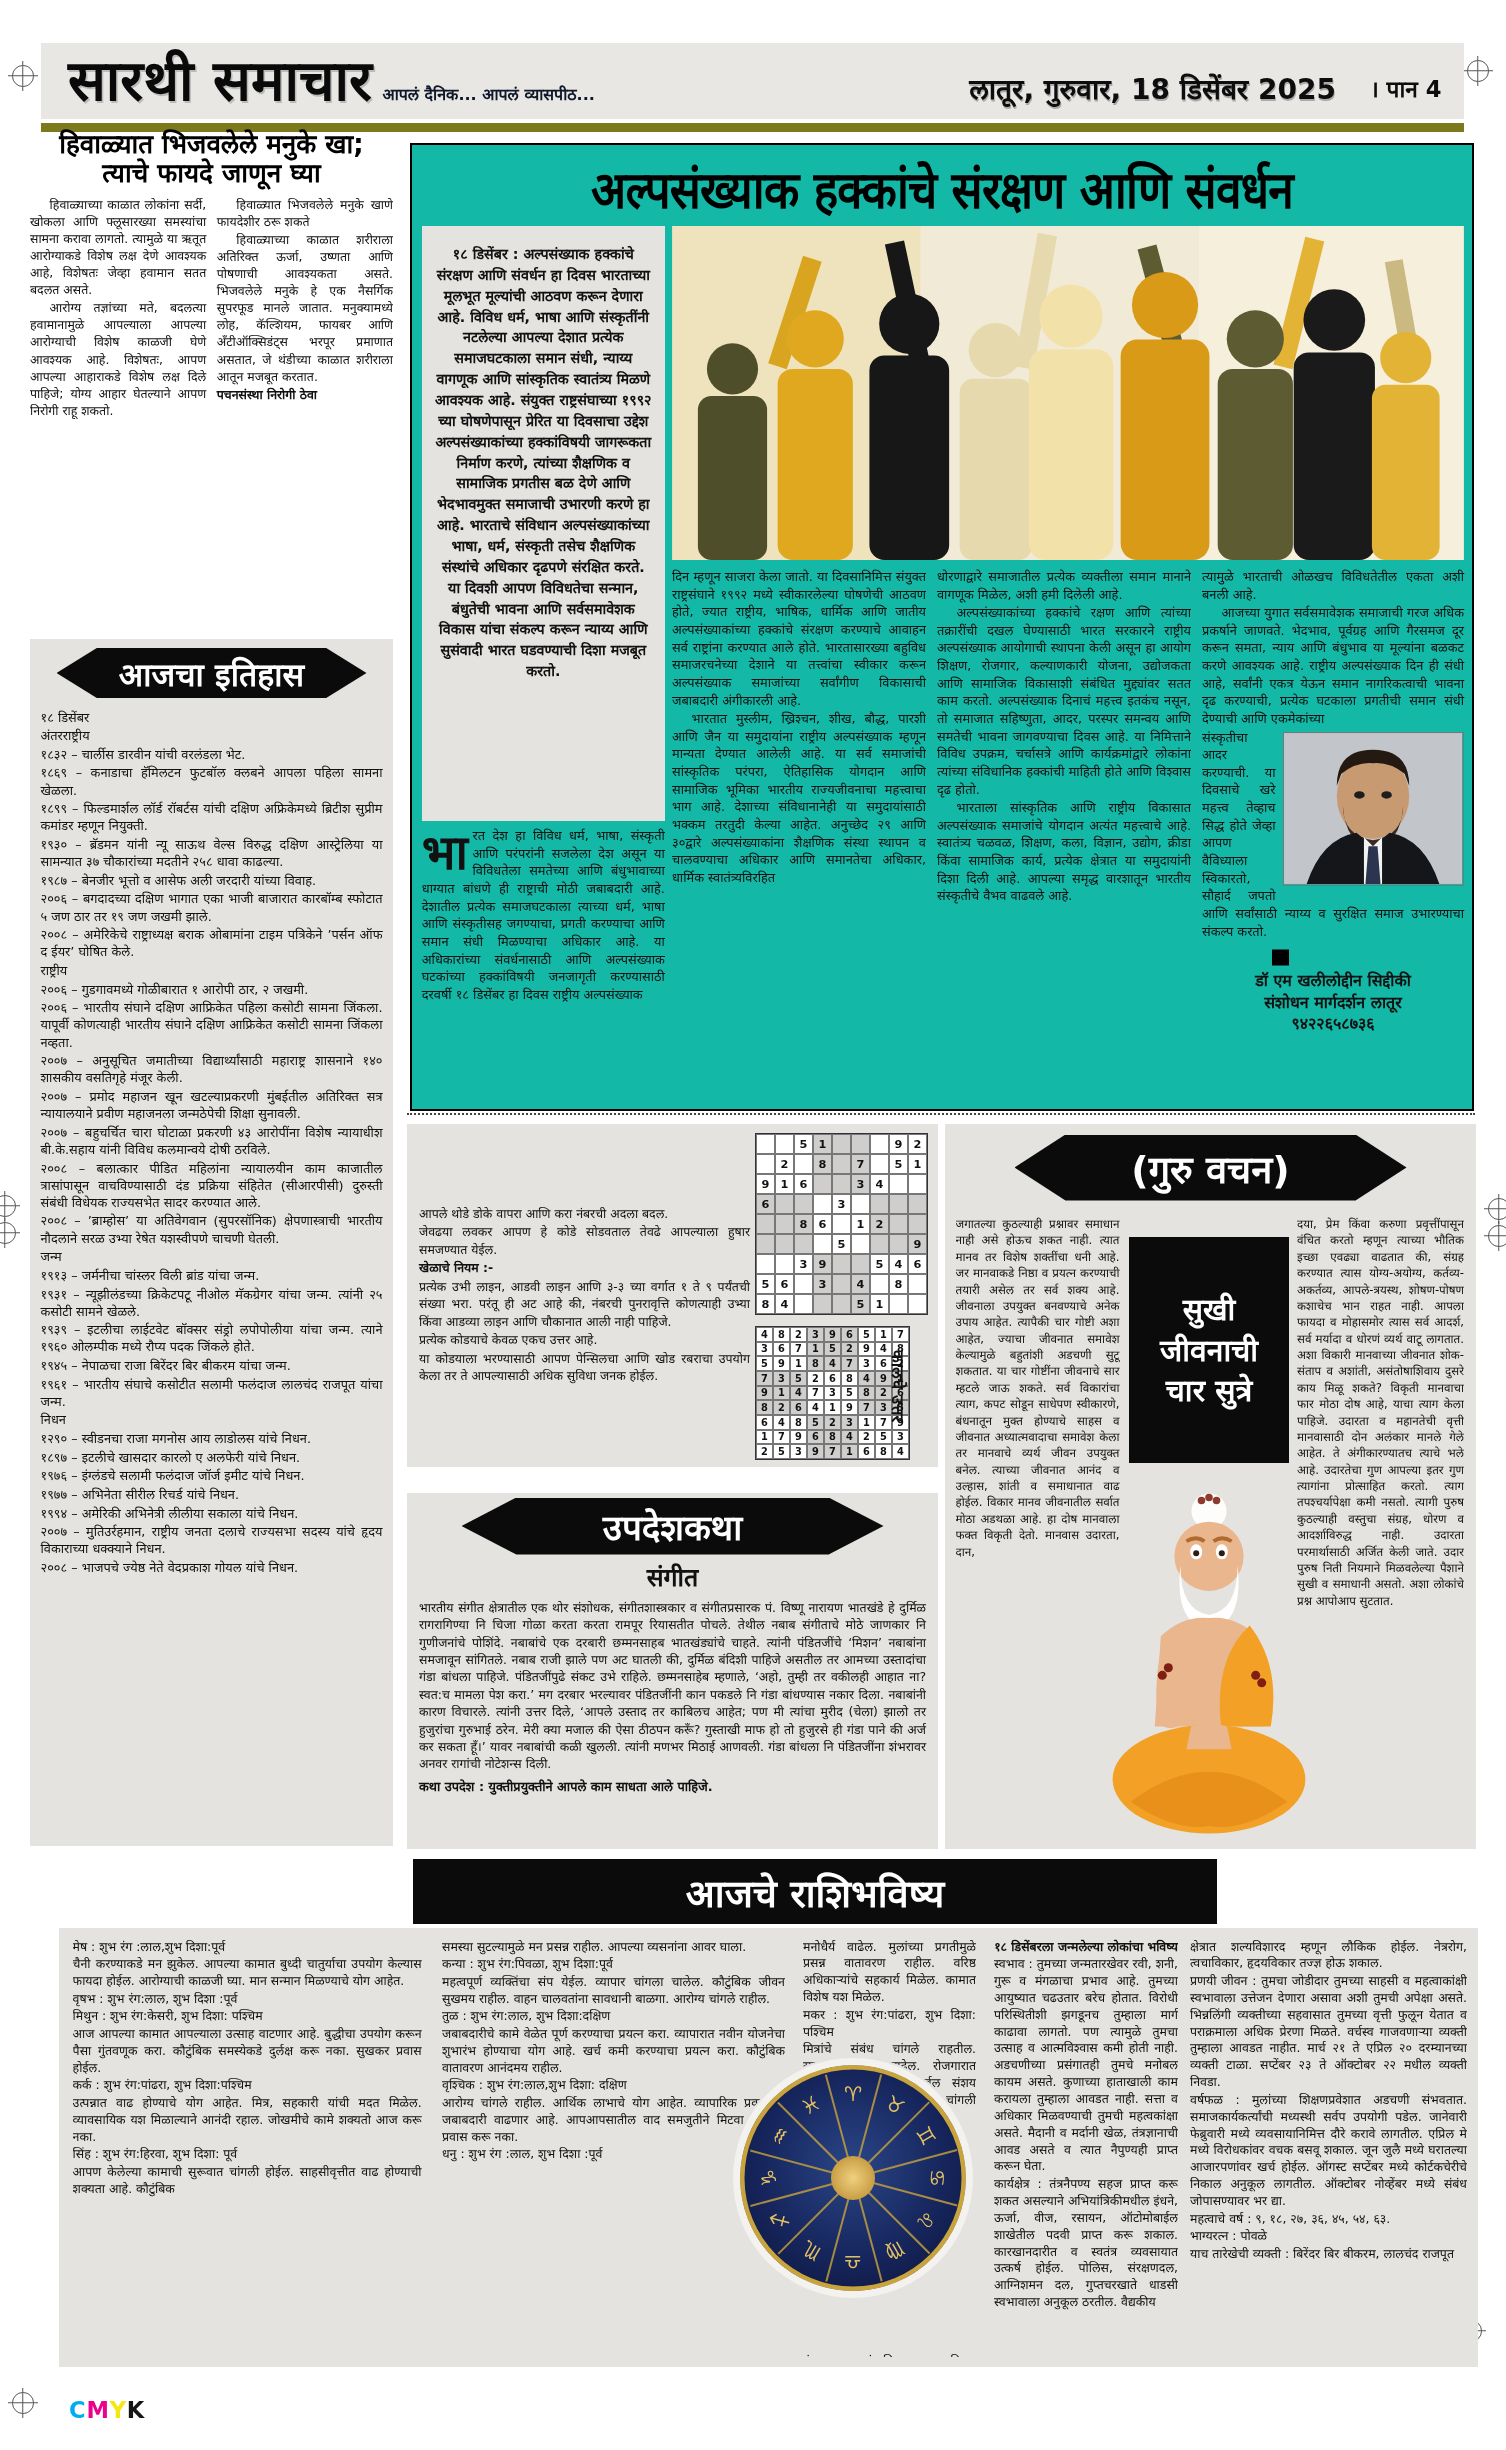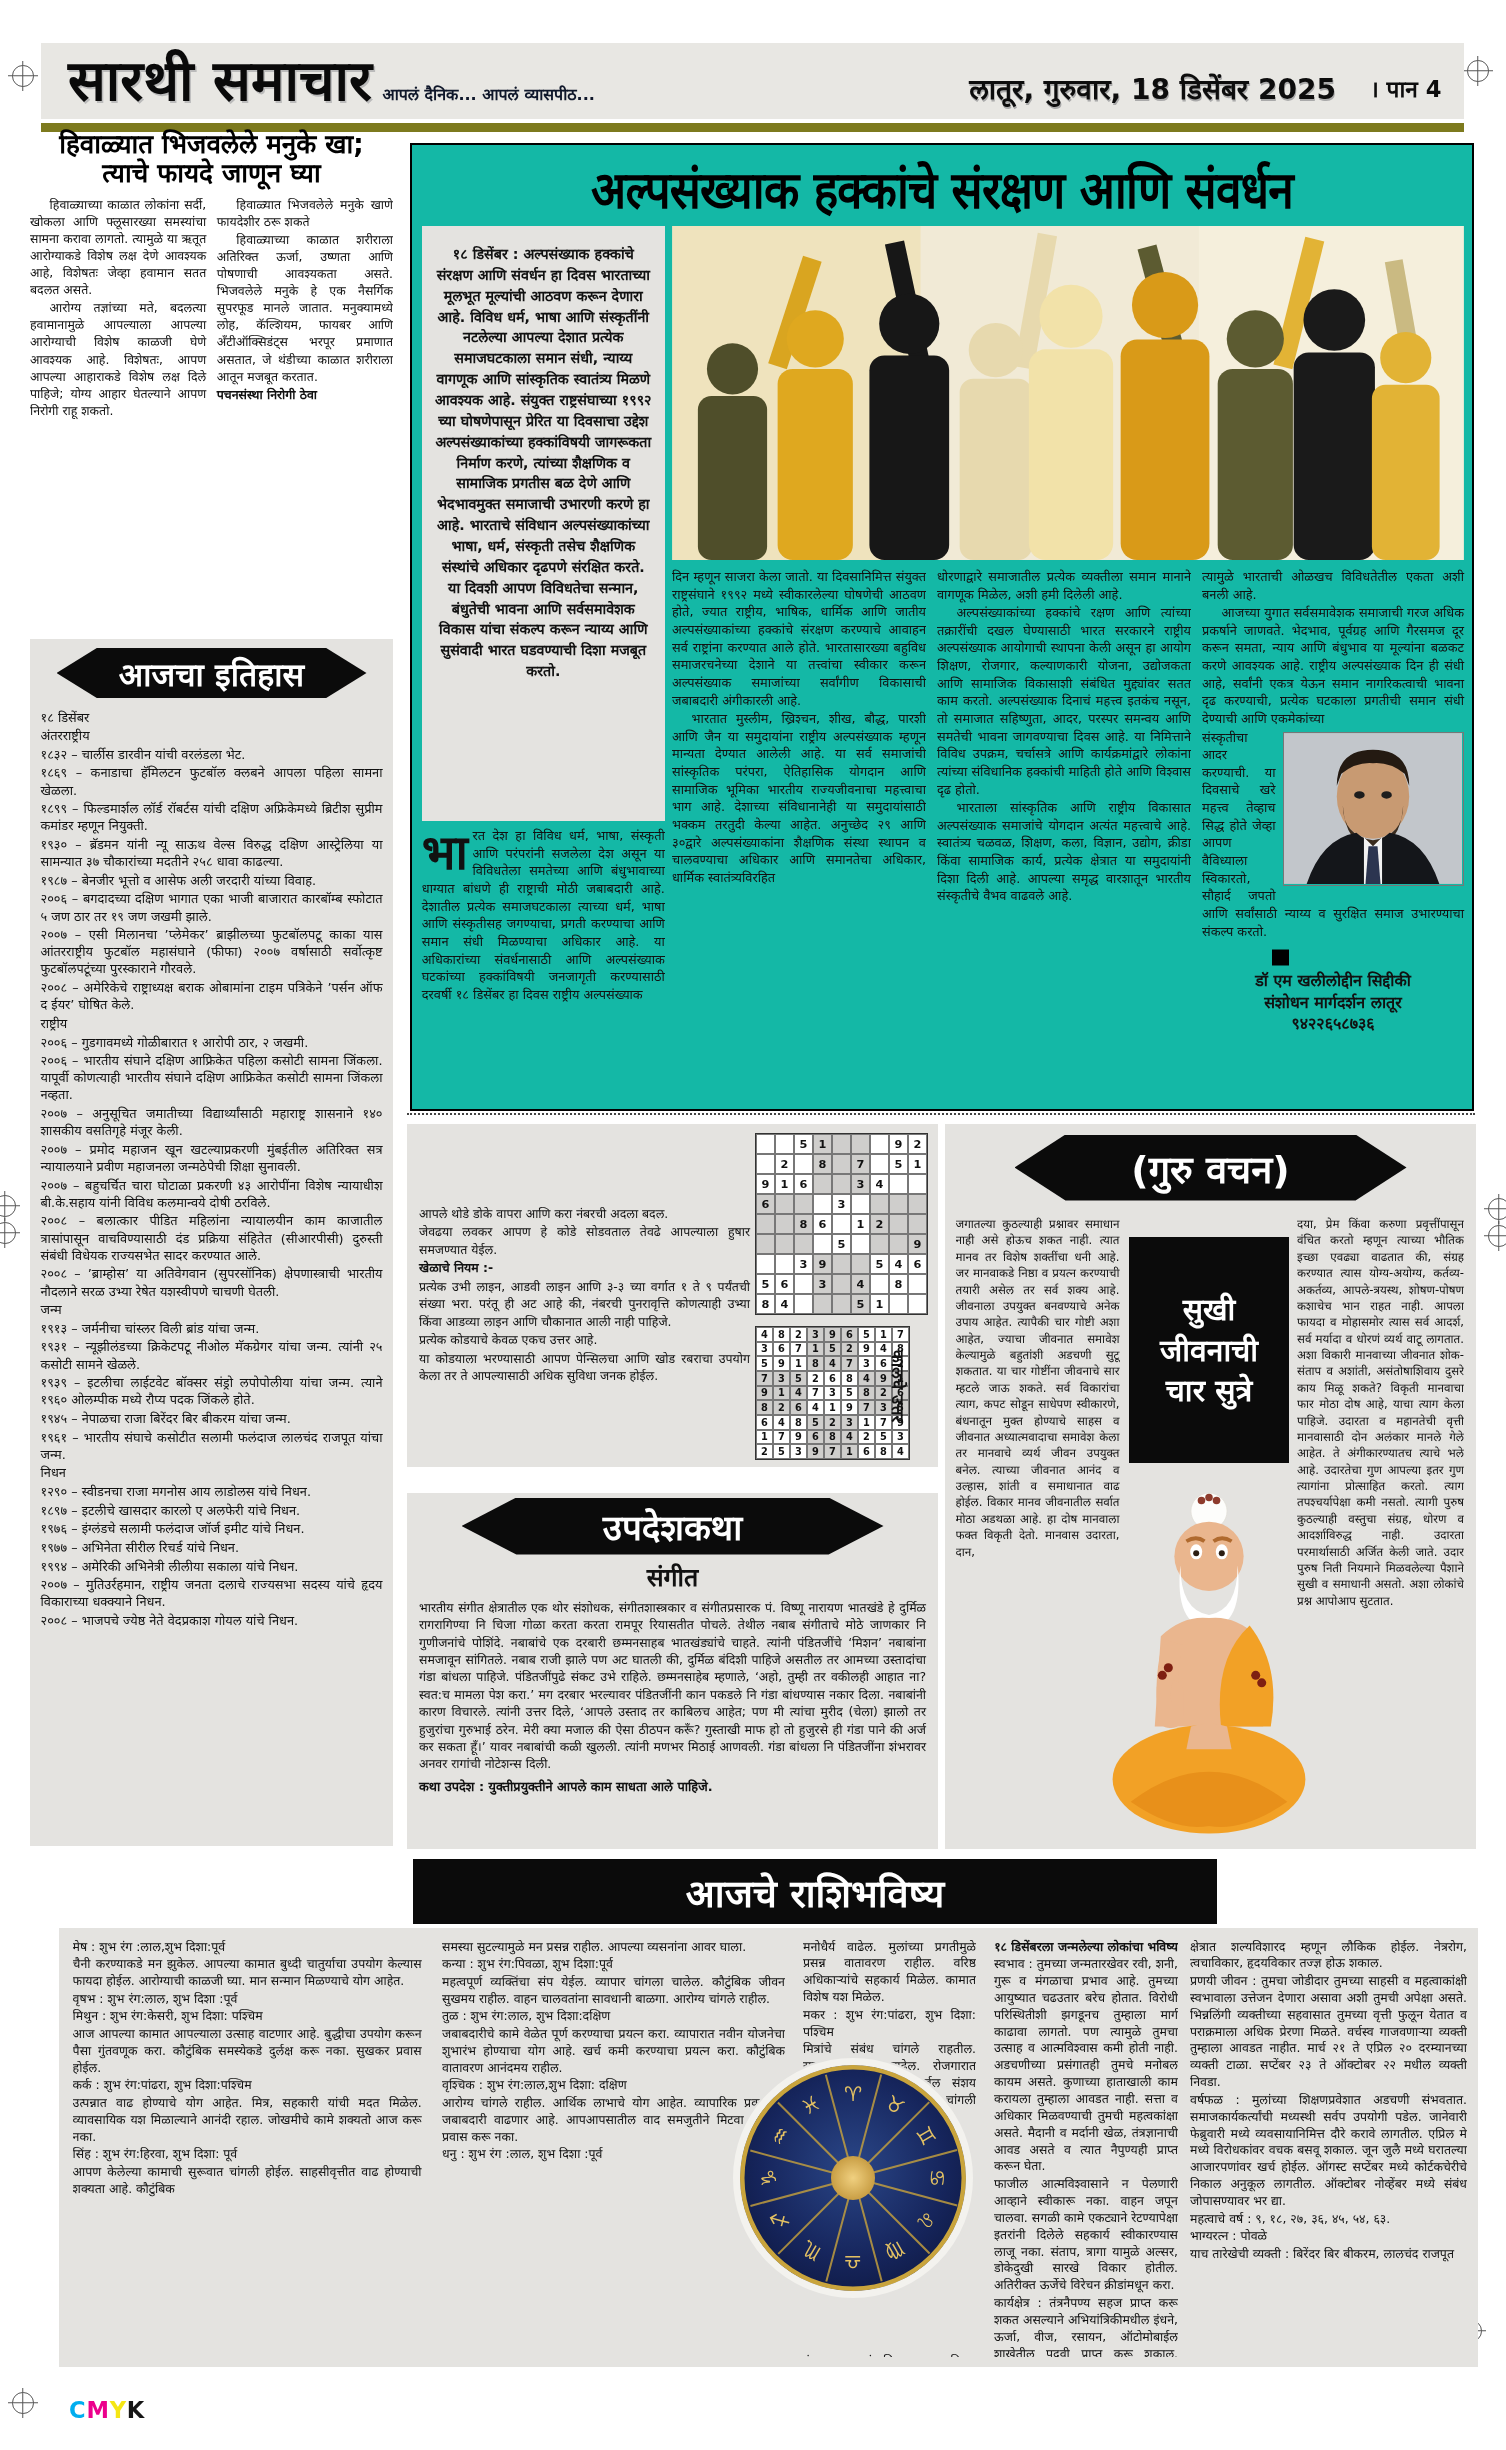--- a/index.html
+++ b/index.html
@@ -155,21 +155,20 @@
     <div class="banner">आजचा इतिहास</div>
     <div class="hist-items">
         <div>१८ डिसेंबर</div>
         <div>अंतरराष्ट्रीय</div>
         <div>१८३२ – चार्लीस डारवीन यांची वरलंडला भेट.</div>
         <div>१८६९ – कनाडाचा हॅमिलटन फुटबॉल क्लबने आपला पहिला सामना खेळला.</div>
         <div>१८९९ – फिल्डमार्शल लॉर्ड रॉबर्टस यांची दक्षिण अफ्रिकेमध्ये ब्रिटीश सुप्रीम कमांडर म्हणून नियुक्ती.</div>
         <div>१९३० – ब्रॅडमन यांनी न्यू साऊथ वेल्स विरुद्ध दक्षिण आस्ट्रेलिया या सामन्यात ३७ चौकारांच्या मदतीने २५८ धावा काढल्या.</div>
         <div>१९८७ – बेनजीर भूत्तो व आसेफ अली जरदारी यांच्या विवाह.</div>
         <div>२००६ – बगदादच्या दक्षिण भागात एका भाजी बाजारात कारबॉम्ब स्फोटात ५ जण ठार तर १९ जण जखमी झाले.</div>
-        <div>२००७ – एसी मिलानचा ’प्लेमेकर’ ब्राझीलच्या फुटबॉलपटू काका यास आंतरराष्ट्रीय फुटबॉल महासंघाने (फीफा) २००७ वर्षासाठी सर्वोत्कृष्ट फुटबॉलपटूंच्या पुरस्काराने गौरवले.</div>
         <div>२००८ – अमेरिकेचे राष्ट्राध्यक्ष बराक ओबामांना टाइम पत्रिकेने ’पर्सन ऑफ द ईयर’ घोषित केले.</div>
         <div>राष्ट्रीय</div>
         <div>२००६ – गुडगावमध्ये गोळीबारात १ आरोपी ठार, २ जखमी.</div>
         <div>२००६ – भारतीय संघाने दक्षिण आफ्रिकेत पहिला कसोटी सामना जिंकला. यापूर्वी कोणत्याही भारतीय संघाने दक्षिण आफ्रिकेत कसोटी सामना जिंकला नव्हता.</div>
         <div>२००७ – अनुसूचित जमातीच्या विद्यार्थ्यांसाठी महाराष्ट्र शासनाने १४० शासकीय वसतिगृहे मंजूर केली.</div>
         <div>२००७ – प्रमोद महाजन खून खटल्याप्रकरणी मुंबईतील अतिरिक्त सत्र न्यायालयाने प्रवीण महाजनला जन्मठेपेची शिक्षा सुनावली.</div>
         <div>२००७ – बहुचर्चित चारा घोटाळा प्रकरणी ४३ आरोपींना विशेष न्यायाधीश बी.के.सहाय यांनी विविध कलमान्वये दोषी ठरविले.</div>
         <div>२००८ – बलात्कार पीडित महिलांना न्यायालयीन काम काजातील त्रासांपासून वाचविण्यासाठी दंड प्रक्रिया संहितेत (सीआरपीसी) दुरुस्ती संबंधी विधेयक राज्यसभेत सादर करण्यात आले.</div>
         <div>२००८ – ’ब्राम्होस’ या अतिवेगवान (सुपरसॉनिक) क्षेपणास्त्राची भारतीय नौदलाने सरळ उभ्या रेषेत यशस्वीपणे चाचणी घेतली.</div>
         <div>जन्म</div>
@@ -526,21 +525,20 @@
         </div>
       <div class="spacer"></div>
       <div>
           <div>कुंभ : शुभ रंग:पिवळा, शुभ दिशा: उत्तर</div>
         </div>
     </div>
     <div class="h-col h-c4">
       <div class="h4-head">१८ डिसेंबरला जन्मलेल्या लोकांचा भविष्य</div>
       <div>
           <div>स्वभाव : तुमच्या जन्मतारखेवर रवी, शनी, गुरू व मंगळाचा प्रभाव आहे. तुमच्या आयुष्यात चढउतार बरेच होतात. विरोधी परिस्थितीशी झगडूनच तुम्हाला मार्ग काढावा लागतो. पण त्यामुळे तुमचा उत्साह व आत्मविश्वास कमी होती नाही. अडचणीच्या प्रसंगातही तुमचे मनोबल कायम असते. कुणाच्या हाताखाली काम करायला तुम्हाला आवडत नाही. सत्ता व अधिकार मिळवण्याची तुमची महत्वकांक्षा असते. मैदानी व मर्दानी खेळ, तंत्रज्ञानाची आवड असते व त्यात नैपुण्यही प्राप्त करून घेता.</div>
-          <div>फाजील आत्मविश्वासाने न पेलणारी आव्हाने स्वीकारू नका. वाहन जपून चालवा. सगळी कामे एकट्याने रेटण्यापेक्षा इतरांनी दिलेले सहकार्य स्वीकारण्यास लाजू नका. संताप, त्रागा यामुळे अल्सर, डोकेदुखी सारखे विकार होतील. अतिरीक्त ऊर्जेचे विरेचन क्रीडांमधून करा.</div>
           <div>कार्यक्षेत्र : तंत्रनैपण्य सहज प्राप्त करू शकत असल्याने अभियांत्रिकीमधील इंधने, ऊर्जा, वीज, रसायन, ऑटोमोबाईल शाखेतील पदवी प्राप्त करू शकाल. कारखानदारीत व स्वतंत्र व्यवसायात उत्कर्ष होईल. पोलिस, संरक्षणदल, आग्निशमन दल, गुप्तचरखाते धाडसी स्वभावाला अनुकूल ठरतील. वैद्यकीय</div>
         </div>
     </div>
     <div class="h-col h-c5">
         <div>क्षेत्रात शल्यविशारद म्हणून लौकिक होईल. नेत्ररोग, त्वचाविकार, हृदयविकार तज्ज्ञ होऊ शकाल.</div>
         <div>प्रणयी जीवन : तुमचा जोडीदार तुमच्या साहसी व महत्वाकांक्षी स्वभावाला उत्तेजन देणारा असावा अशी तुमची अपेक्षा असते. भिन्नलिंगी व्यक्तीच्या सहवासात तुमच्या वृत्ती फुलून येतात व पराक्रमाला अधिक प्रेरणा मिळते. वर्चस्व गाजवणाऱ्या व्यक्ती तुम्हाला आवडत नाहीत. मार्च २१ ते एप्रिल २० दरम्यानच्या व्यक्ती टाळा. सप्टेंबर २३ ते ऑक्टोबर २२ मधील व्यक्ती निवडा.</div>
         <div>वर्षफळ : मुलांच्या शिक्षणप्रवेशात अडचणी संभवतात. समाजकार्यकर्त्यांची मध्यस्थी सर्वप उपयोगी पडेल. जानेवारी फेब्रुवारी मध्ये व्यवसायानिमित्त दौरे करावे लागतील. एप्रिल मे मध्ये विरोधकांवर वचक बसवू शकाल. जून जुलै मध्ये घरातल्या आजारपणांवर खर्च होईल. ऑगस्ट सप्टेंबर मध्ये कोर्टकचेरीचे निकाल अनुकूल लागतील. ऑक्टोबर नोव्हेंबर मध्ये संबंध जोपासण्यावर भर द्या.</div>
         <div>महत्वाचे वर्ष : ९, १८, २७, ३६, ४५, ५४, ६३.</div>
         <div>भाग्यरत्न : पोवळे</div>
         <div>याच तारेखेची व्यक्ती : बिरेंदर बिर बीकरम, लालचंद राजपूत</div>

